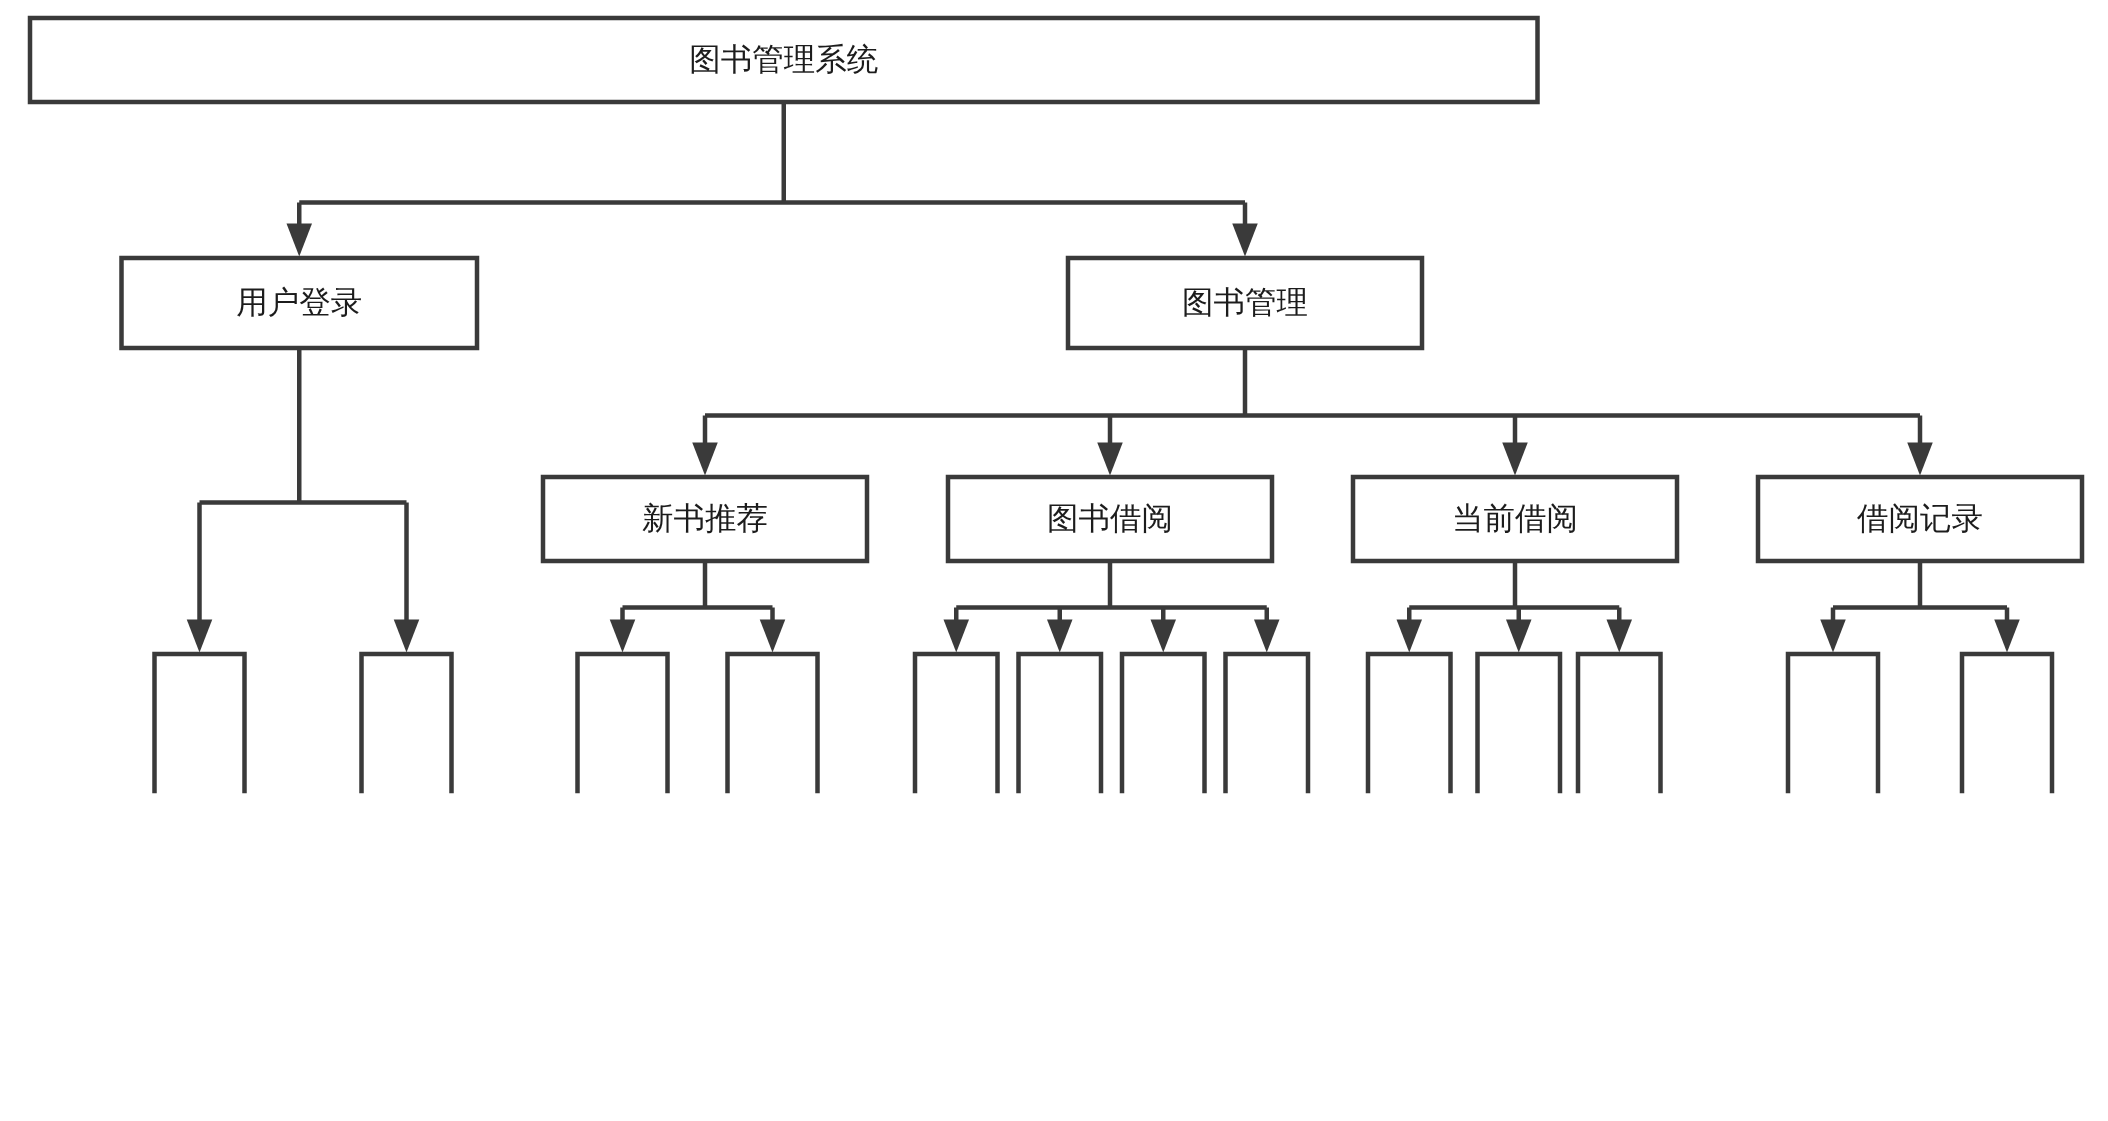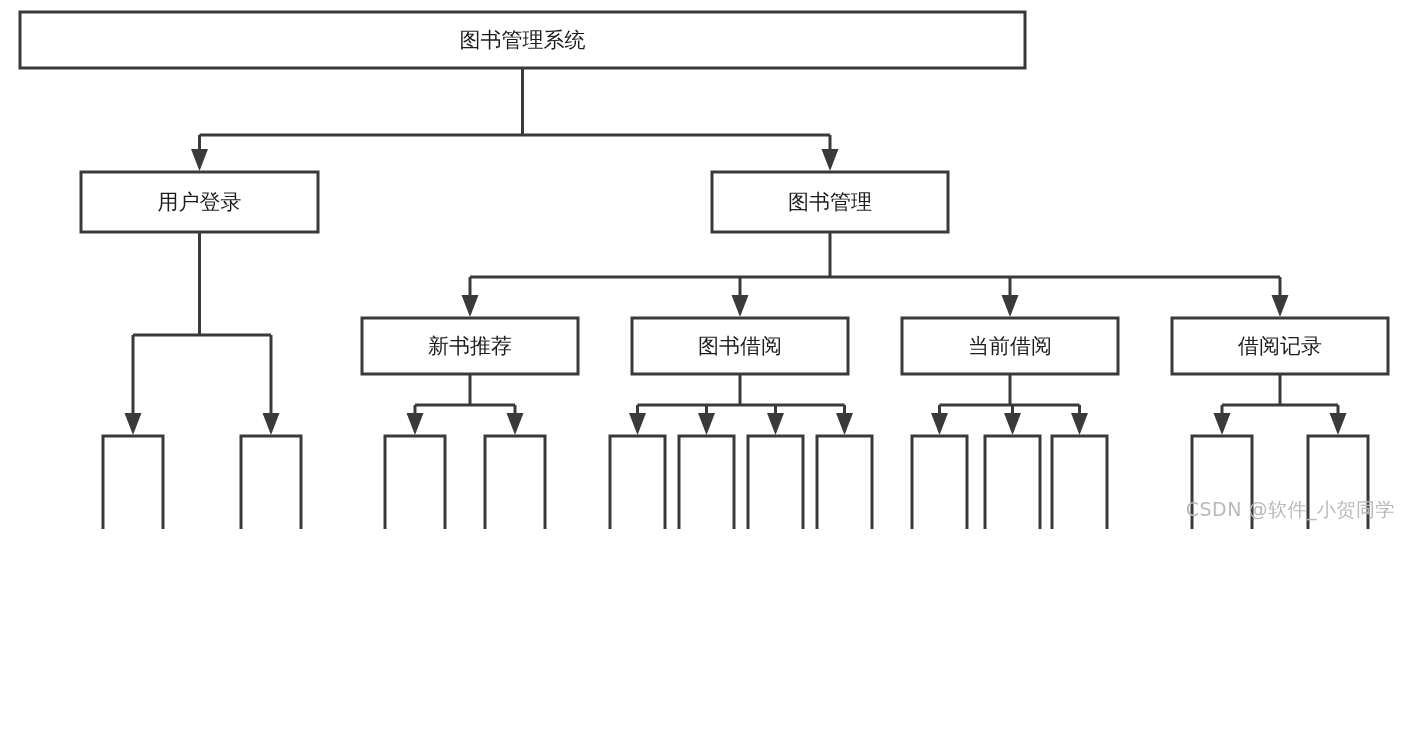--- a/index.html
+++ b/index.html
@@ -177,14 +177,13 @@
       <div class="node-label-v" style="left: 679px; top: 464px; width: 55px; height: 271px;">新增图书（管理员）</div>
       <div class="node-label-v" style="left: 748px; top: 464px; width: 55px; height: 271px;">编辑图书（管理员）</div>
       <div class="node-label-v" style="left: 817px; top: 532px; width: 55px; height: 203px;">借阅图书</div>
       <div class="node-label-v" style="left: 912px; top: 532px; width: 55px; height: 203px;">查询图书</div>
       <div class="node-label-v" style="left: 985px; top: 532px; width: 55px; height: 203px;">归还图书</div>
       <div class="node-label-v" style="left: 1052px; top: 464px; width: 55px; height: 271px;">确认归还（管理员）</div>
       <div class="node-label-v" style="left: 1192px; top: 505px; width: 60px; height: 230px;">新增借阅记录</div>
       <div class="node-label-v" style="left: 1308px; top: 505px; width: 60px; height: 230px;">查询借阅记录</div>
     </div>
 
-  <div class="watermark">CSDN @软件_小贺同学</div>
 </div>
 
 </body></html>

